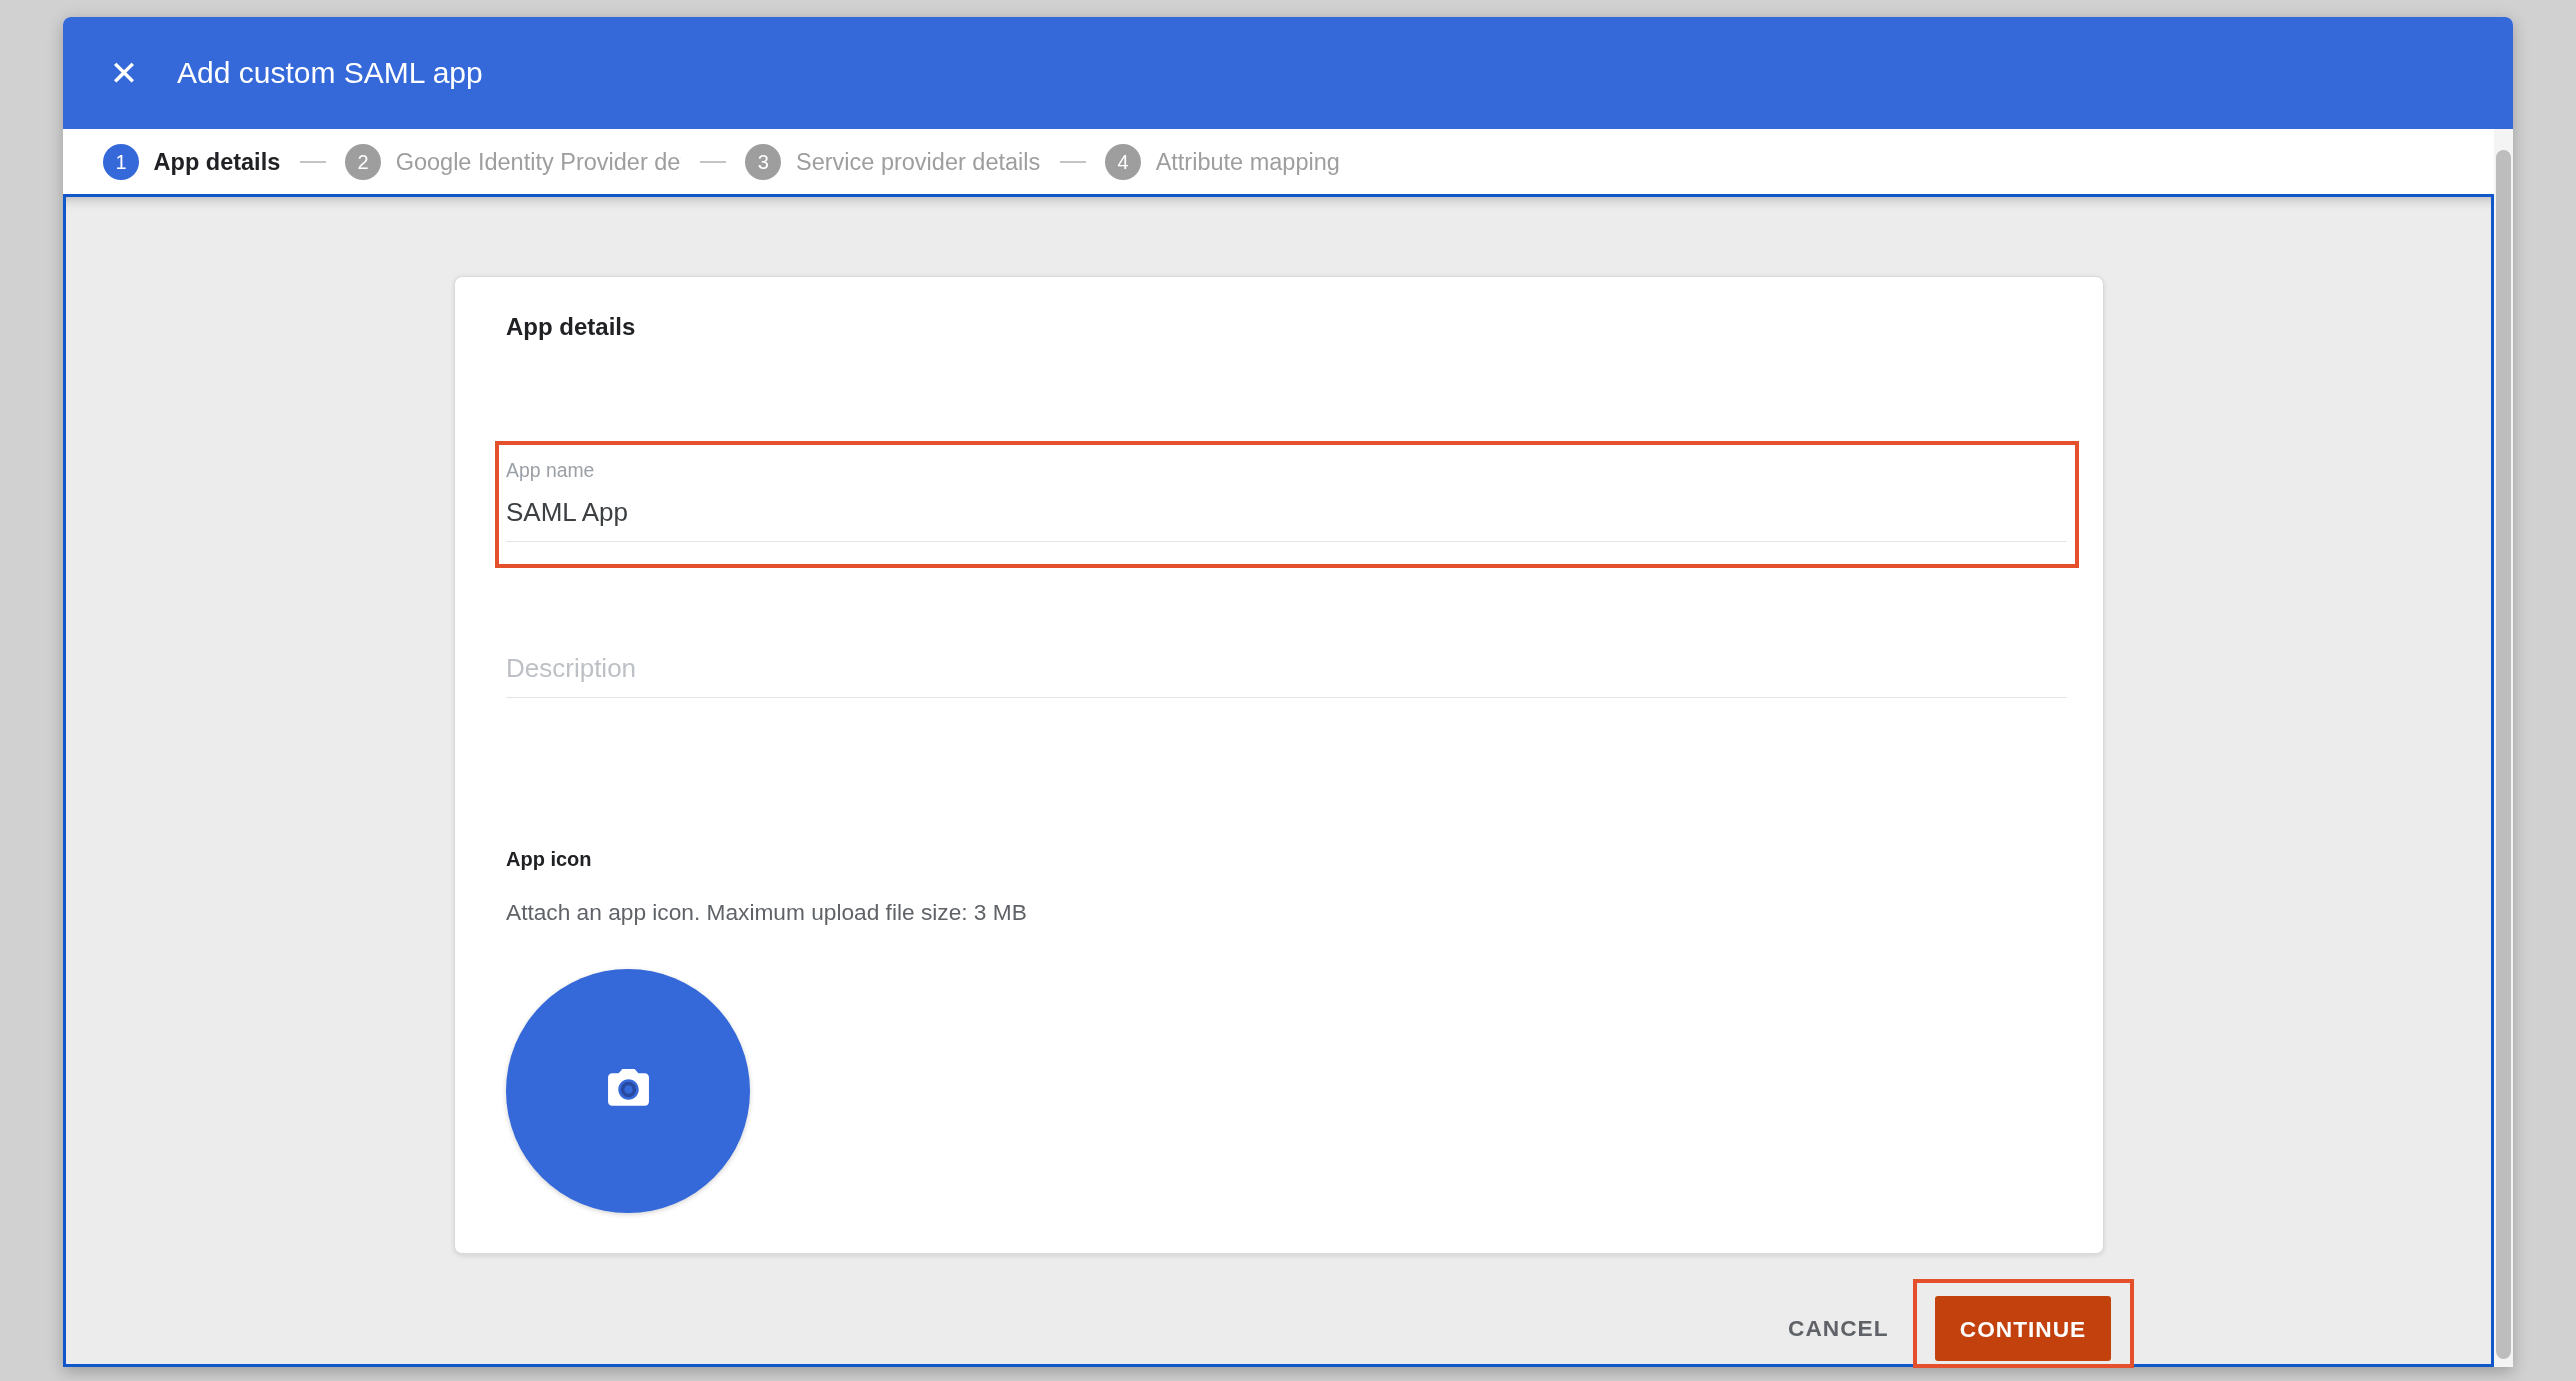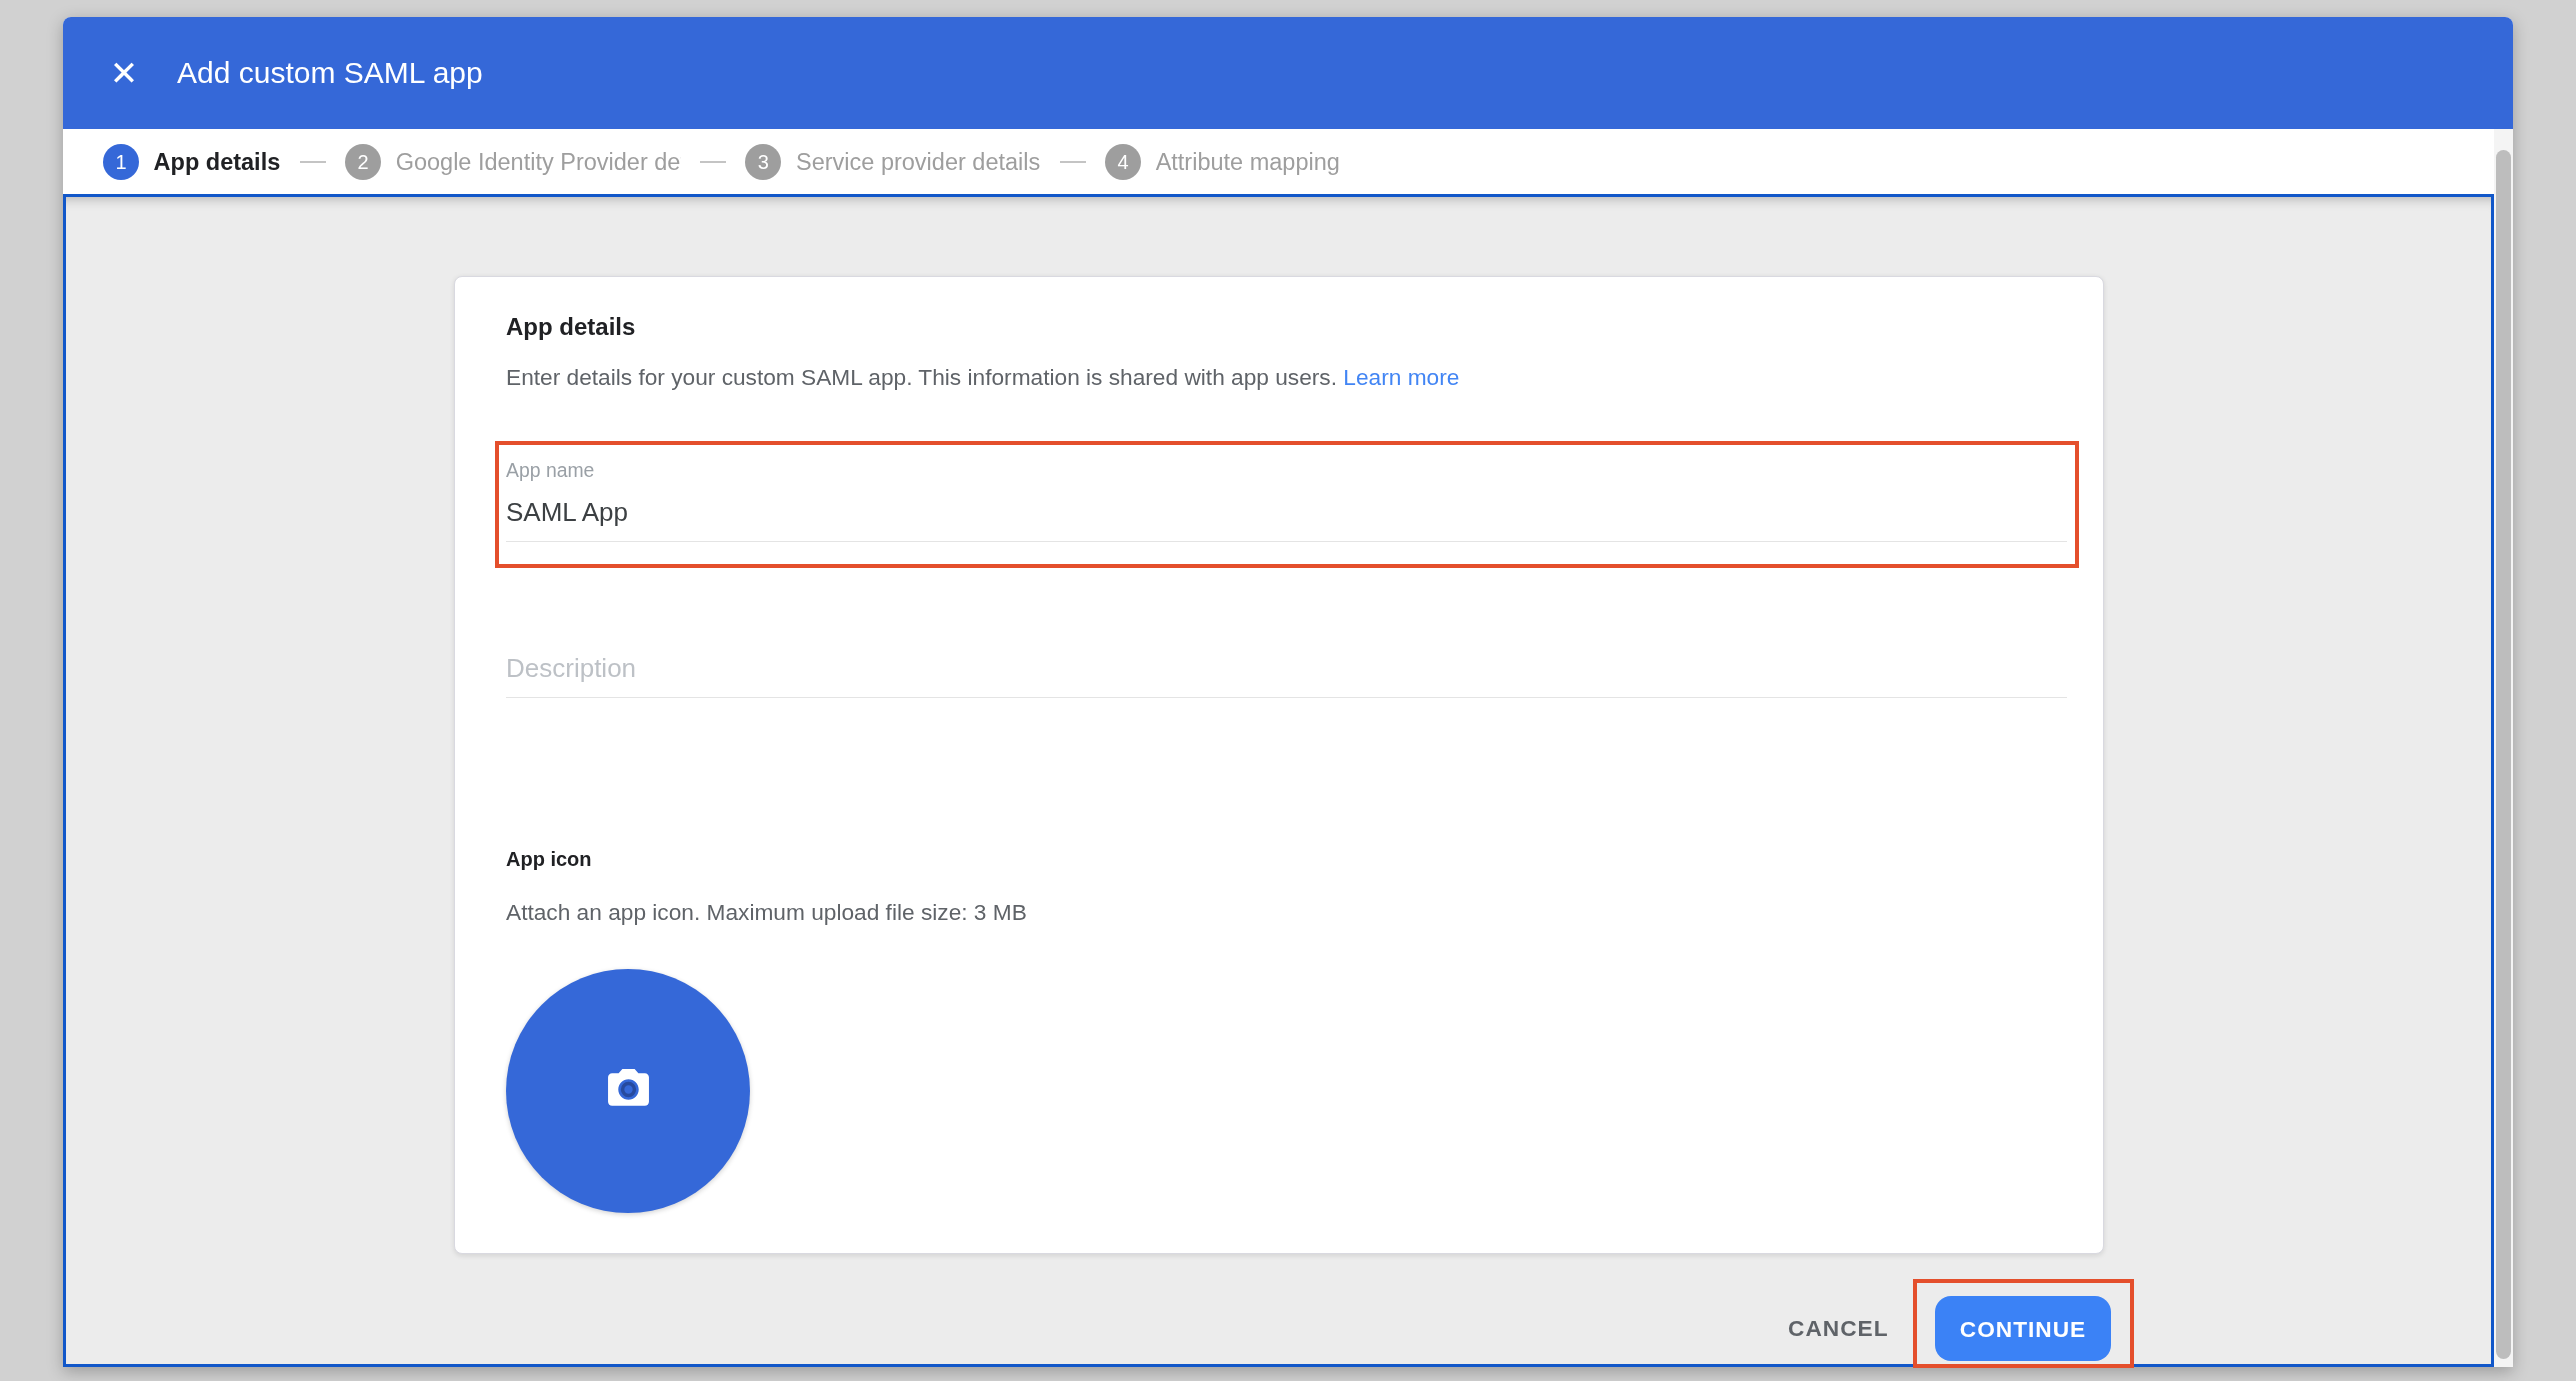--- a/index.html
+++ b/index.html
@@ -81,22 +81,22 @@
   .annot-appname{left:40px;top:164px;width:1584px;height:127px;}
   .annot-continue{left:1847px;top:1082px;width:221px;height:89px;}
   
   .cancel-btn{
     position:absolute;left:1722px;top:1105px;width:125px;height:52px;
     font-size:22.7px;font-weight:700;color:#5f6368;letter-spacing:1px;
     line-height:52px;cursor:pointer;
   }
   .continue-btn{
     position:absolute;left:1869px;top:1099px;width:176px;height:65px;
-    background:#3b82f6;color:#ffffff;font-size:22.7px;font-weight:700;
-    letter-spacing:1px;border:none;border-radius:16px;
+    background:#c2410c;color:#ffffff;font-size:22.7px;font-weight:700;
+    letter-spacing:1px;border:none;border-radius:3px;
     text-align:center;line-height:65px;cursor:pointer;
     font-family:"Liberation Sans","DejaVu Sans",sans-serif;
   }
   
   .scrollbar{position:absolute;top:112px;right:0;width:19.4px;bottom:0;background:#f4f4f4;}
   .scroll-thumb{position:absolute;left:2.4px;top:21px;width:14.6px;bottom:8px;background:#bdbdbd;border-radius:8px;}
 </style>
 </head>
 <body>
 
@@ -126,24 +126,20 @@
     <div class="step inactive">
       <div class="step-circle">4</div>
       <div class="step-label">Attribute mapping</div>
     </div>
   </div>
 
   <div class="content">
 
     <div class="card">
       <div class="card-title">App details</div>
-      <div class="card-desc">
-        <span>Enter details for your custom SAML app. This information is shared with app users.</span>
-        <a class="learn-more">Learn more</a>
-      </div>
 
       <div class="appname-label">App name</div>
       <input class="text-input appname-input" type="text" value="SAML App" style="">
       <div class="annotation annot-appname"></div>
 
       <input class="text-input desc-input" type="text" placeholder="Description" style="">
 
       <div class="appicon-title">App icon</div>
       <div class="appicon-help">Attach an app icon. Maximum upload file size: 3 MB</div>
 

